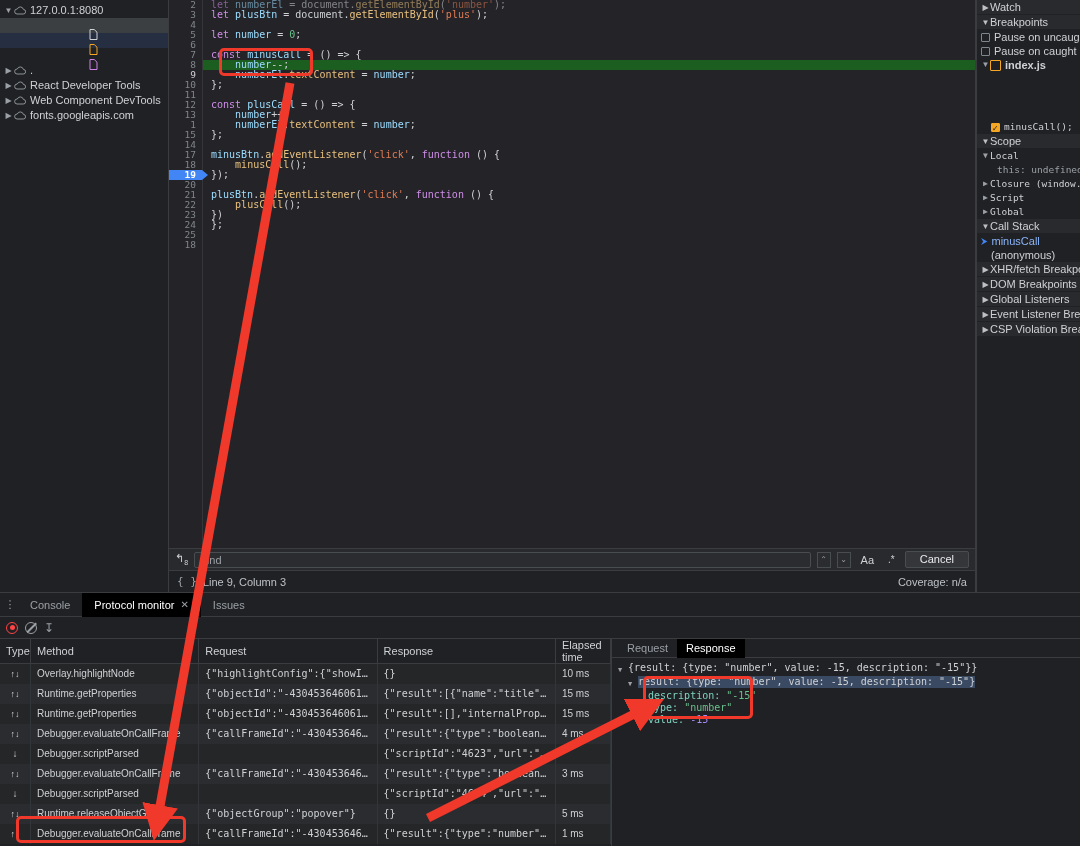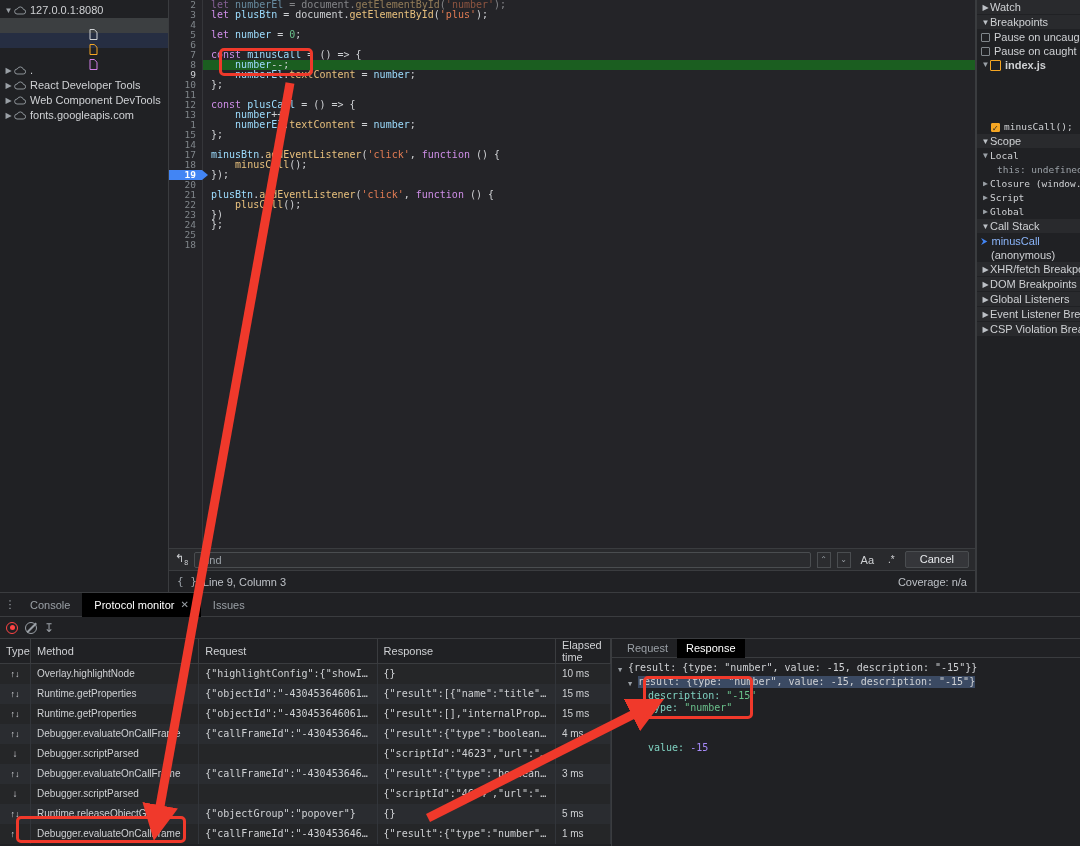--- a/index.html
+++ b/index.html
@@ -581,21 +581,21 @@
               <span class="jsel">result: {type: "number", value: -15, description: "-15"}</span>
             </div>
             <div class="jrow" style="padding-left: 20px;">
               <span class="jtri"></span>
               <span><span class="j-teal">description:</span> <span class="j-str">"-15"</span></span>
             </div>
             <div class="jrow" style="padding-left: 20px;">
               <span class="jtri"></span>
               <span><span class="j-teal">type:</span> <span class="j-str">"number"</span></span>
             </div>
-            <div class="jrow" style="padding-left: 20px; margin-top: 28px;">
+            <div class="jrow" style="padding-left: 20px;">
               <span class="jtri"></span>
               <span><span class="j-teal">value:</span> <span class="j-num">-15</span></span>
             </div>
           </div>
       </div>
     </div>
   </div>
 
   <svg class="arrows" id="arrow-host" viewBox="0 0 1080 846">
       <defs>

